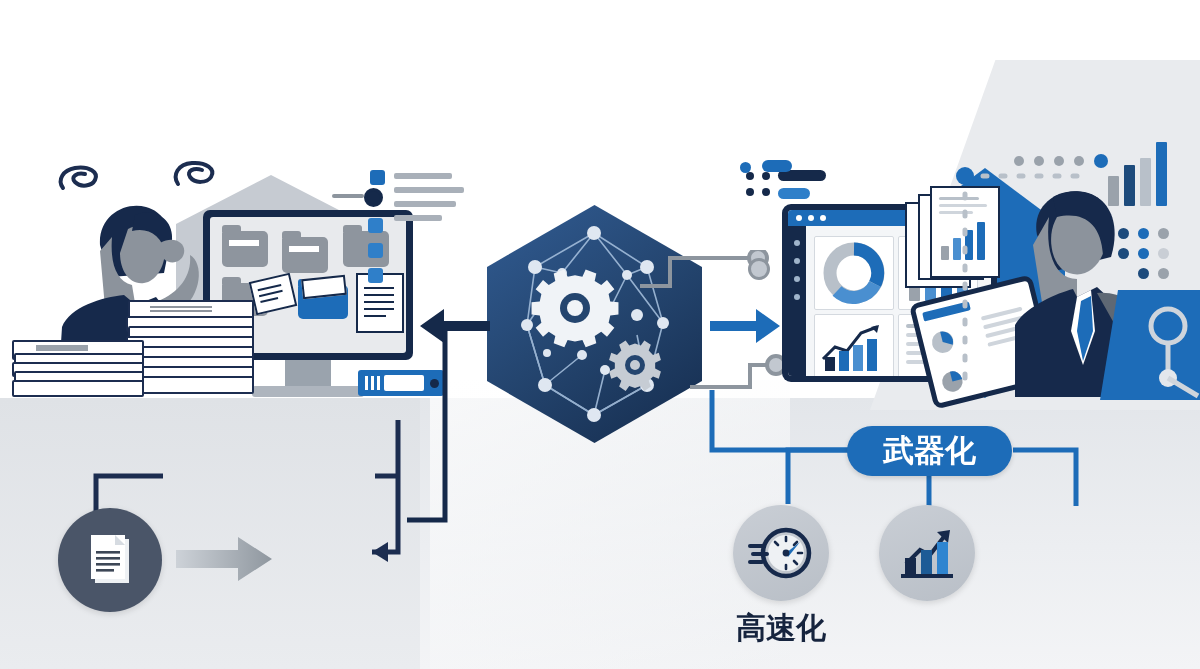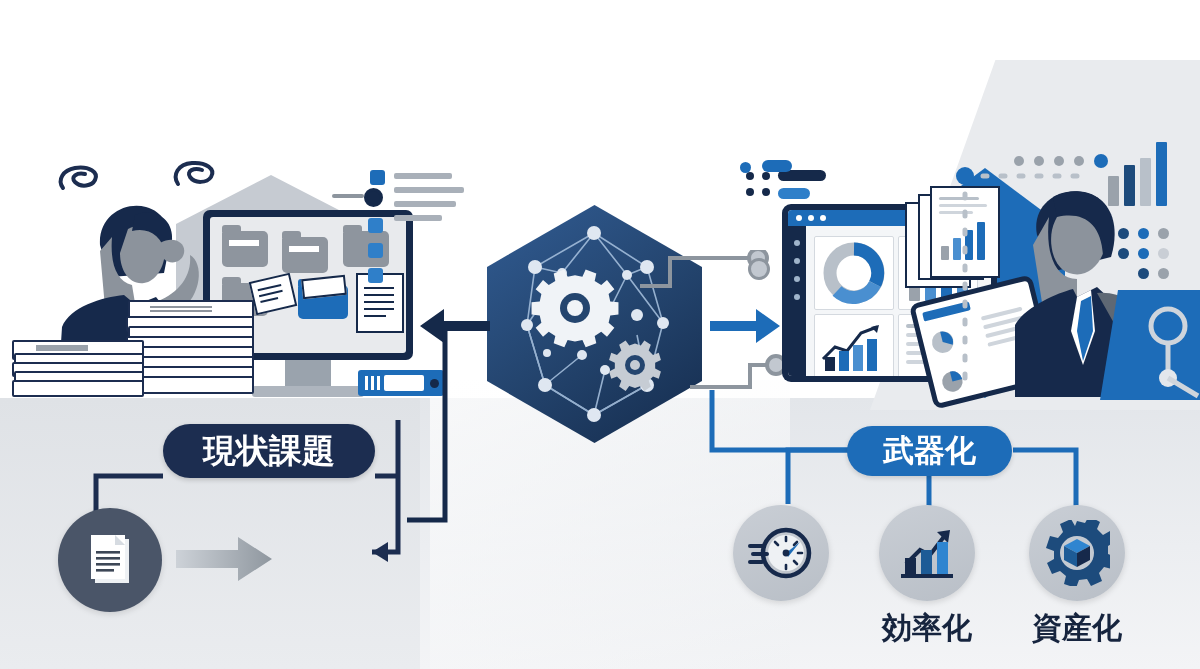--- a/index.html
+++ b/index.html
@@ -417,23 +417,20 @@
   </svg>
 
   <svg style="position:absolute;left:78px;top:452px;width:320px;height:90px;" viewBox="0 0 320 90">
     <path d="M85 24 L18 24 L18 74" fill="none" stroke="#1c2d50" stroke-width="5"></path>
     <path d="M297 24 L320 24" fill="none" stroke="#1c2d50" stroke-width="5"></path>
   </svg>
   <svg style="position:absolute;left:372px;top:420px;width:120px;height:160px;" viewBox="0 0 120 160">
     <path d="M26 0 L26 132 L0 132" fill="none" stroke="#1c2d50" stroke-width="5"></path>
     <path d="M12 122 L-4 132 L12 142 Z" fill="#1c2d50" transform="translate(4,0)"></path>
   </svg>
-  <div class="badge badge-left">
-    <span>現状課題</span>
-  </div>
 
   <svg style="position:absolute;left:688px;top:390px;width:430px;height:130px;" viewBox="0 0 430 130">
     <path d="M24 0 L24 60 L160 60" fill="none" stroke="#1d6cb8" stroke-width="5"></path>
     <path d="M160 60 L100 60 L100 114" fill="none" stroke="#1d6cb8" stroke-width="5"></path>
     <path d="M325 60 L388 60 L388 116" fill="none" stroke="#1d6cb8" stroke-width="5"></path>
     <path d="M241 86 L241 116" fill="none" stroke="#1d6cb8" stroke-width="5"></path>
   </svg>
   <div class="badge badge-right">
     <span>武器化</span>
   </div>
@@ -480,46 +477,30 @@
         </g>
         <path d="M38 31 L52 20 L40 35 Z" fill="#1d6cb8"></path>
         <circle cx="38" cy="31" r="3.4" fill="#16294b"></circle>
         <g stroke="#16294b" stroke-width="4" stroke-linecap="round">
           <line x1="2" y1="24" x2="16" y2="24"></line>
           <line x1="5" y1="32" x2="19" y2="32"></line>
           <line x1="2" y1="40" x2="14" y2="40"></line>
         </g>
       </svg>
     </div>
+    <div class="lbl">高速化</div>
   </div>
 
   <div class="node" style="left:862px;top:505px;width:130px;">
     <div class="circ grey-circ" style="width:96px;height:96px;margin:0 auto;">
       <svg width="62" height="62" viewBox="0 0 62 62">
         <polyline points="10,42 24,28 34,33 50,12" fill="none" stroke="#16294b" stroke-width="4"></polyline>
         <path d="M41 10 L54 8 L52 21 Z" fill="#16294b"></path>
         <rect x="9" y="36" width="11" height="16" fill="#16294b"></rect>
         <rect x="25" y="28" width="11" height="24" fill="#1d5b96"></rect>
         <rect x="41" y="20" width="11" height="32" fill="#2f85d0"></rect>
         <rect x="5" y="52" width="52" height="4" fill="#16294b"></rect>
       </svg>
     </div>
-    <div class="lbl">効率化</div>
-  </div>
-
-  <div class="node" style="left:1012px;top:505px;width:130px;">
-    <div class="circ grey-circ" style="width:96px;height:96px;margin:0 auto;">
-      <svg width="66" height="66" viewBox="0 0 66 66">
-        <g transform="translate(33,33)">
-          <path fill="#1d4b7c" d="M0 -32 L8 -30 L12 -37 L23 -31 L20 -24 L26 -18 L33 -22 L38 -11 L31 -7 L31 1 L39 4 L35 16 L27 14 L22 20 L25 28 L14 33 L10 26 L2 27 L-1 35 L-13 31 L-11 23 L-17 18 L-25 21 L-30 10 L-23 6 L-23 -2 L-31 -5 L-27 -17 L-19 -15 L-14 -21 L-17 -29 L-6 -34 L-2 -27 Z"></path>
-          <circle r="17" fill="#c4cad2"></circle>
-        </g>
-        <g transform="translate(33,33)">
-          <path d="M0 -14 L13 -7 L0 0 L-13 -7 Z" fill="#2f85d0"></path>
-          <path d="M-13 -7 L0 0 L0 14 L-13 7 Z" fill="#1d5b96"></path>
-          <path d="M13 -7 L0 0 L0 14 L13 7 Z" fill="#16294b"></path>
-        </g>
-      </svg>
-    </div>
-    <div class="lbl">資産化</div>
-  </div>
+  </div>
+
 
 </div>
 
 </body></html>

